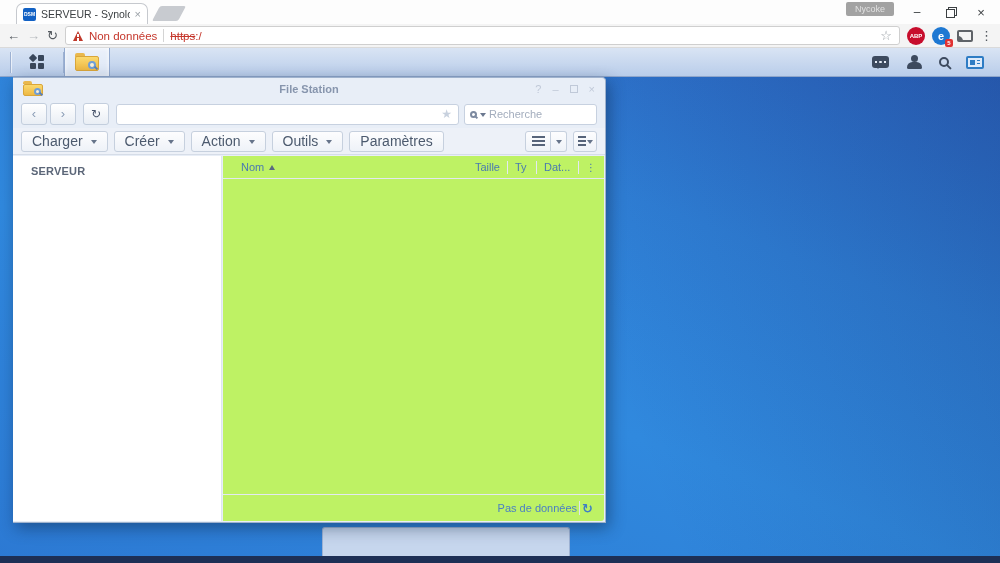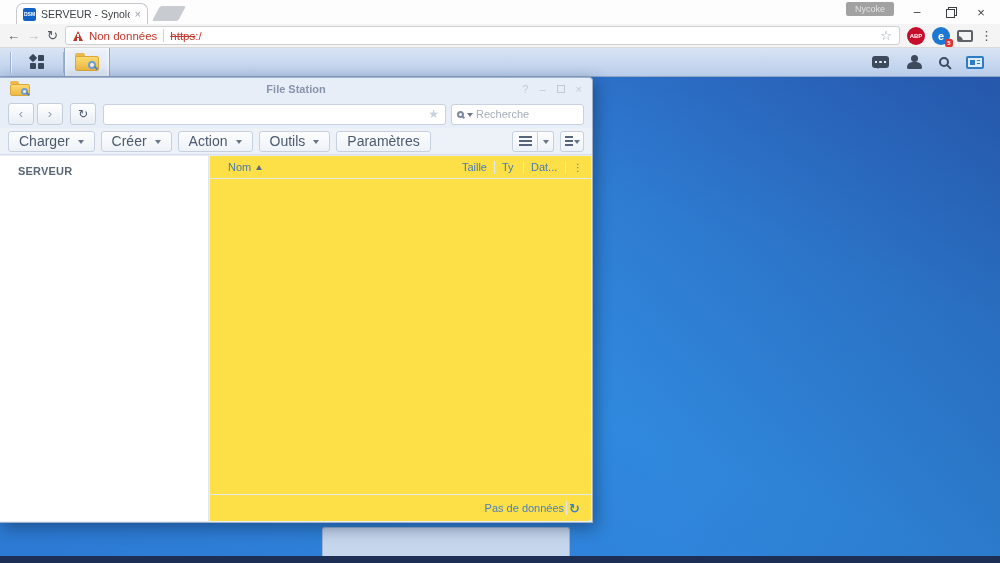--- a/index.html
+++ b/index.html
@@ -93,21 +93,21 @@
   
   .desktop { position:absolute; left:0; top:77px; width:100%; height:486px;
              background:linear-gradient(200deg,#2c66c2 0%,#2f7fd6 30%,#3089de 58%,#2c79d3 100%); }
   .desktop::before { content:""; position:absolute; inset:0;
              background:linear-gradient(250deg,rgba(15,35,90,.22) 0%,transparent 42%); }
   .bottom-strip { position:absolute; left:0; bottom:0; width:100%; height:7px; background:#1d2f55; }
   .bg-window { position:absolute; left:322px; top:527px; width:248px; height:29px; background:#c6d6ed;
                border:1px solid #9db2d4; border-bottom:none; border-radius:3px 3px 0 0; }
 
   
-  .fs { position:absolute; left:0; top:77px; width:593px; height:446px; background:#e8eef7;
+  .fs { position:absolute; left:13px; top:77px; width:593px; height:446px; background:#e8eef7;
         border:1px solid #9fb2cd; border-left:none; border-radius:0 4px 0 0;
         box-shadow:3px 5px 16px rgba(10,30,60,.45); z-index:10; }
   .fs-titlebar { position:relative; height:22px; text-align:center; font-size:11px; font-weight:bold;
                  color:#8795ad; line-height:22px; }
   .fs-appicon { position:absolute; left:10px; top:3px; width:20px; height:15px; }
   .fs-appicon .ftab { height:3px; width:9px; }
   .fs-appicon .fmag { width:7px; height:7px; bottom:1px; right:2px; }
   .fs-controls { position:absolute; right:10px; top:0; height:22px; display:flex; align-items:center; gap:11px;
                  color:#c0c9d8; font-size:11px; font-weight:normal; }
   .fsc { line-height:1; }
@@ -143,21 +143,21 @@
   .split-l { width:26px; border-radius:3px 0 0 3px; }
   .split-r { width:16px; border-radius:0 3px 3px 0; border-left:none; }
   .sort-btn { width:24px; border-radius:3px; margin-left:6px; gap:1px; }
   .bars { width:13px; height:10px; background:repeating-linear-gradient(to bottom,#57647a 0 2px,transparent 2px 4px); }
   .bars.small { width:8px; }
   .caret.tiny { border-width:3px; border-top-width:4px; }
 
   .fs-sidebar { position:absolute; left:0; top:78px; width:209px; bottom:1px; background:#fff;
                 border-right:1px solid #dfe6ef; }
   .side-root { padding:9px 0 0 18px; font-size:11px; font-weight:bold; color:#5b6678; letter-spacing:.2px; }
-  .fs-main { position:absolute; left:210px; top:78px; right:1px; bottom:1px; background:#fde047; border-radius:0 0 3px 0; }
+  .fs-main { position:absolute; left:210px; top:78px; right:1px; bottom:1px; background:#bef264; border-radius:0 0 3px 0; }
   .colhead { height:23px; border-bottom:1px solid #e2e8f1; display:flex; align-items:center;
              font-size:11px; color:#4a7ab0; padding:0 8px 0 18px; }
   .tri-up { width:0; height:0; border-left:3.5px solid transparent; border-right:3.5px solid transparent;
             border-bottom:5px solid #5a6a80; margin-left:5px; }
   .ch-spacer { flex:1; }
   .ch-sep { width:1px; height:13px; background:#e3e9f2; margin:0 7px; }
   .ch-ty { width:14px; overflow:hidden; white-space:nowrap; }
   .ch-dat { width:27px; overflow:hidden; white-space:nowrap; }
   .ch-dots { width:10px; text-align:center; font-size:10px; }
   .fs-status { position:absolute; left:0; right:0; bottom:0; height:27px; border-top:1px solid #e3e9f2;

